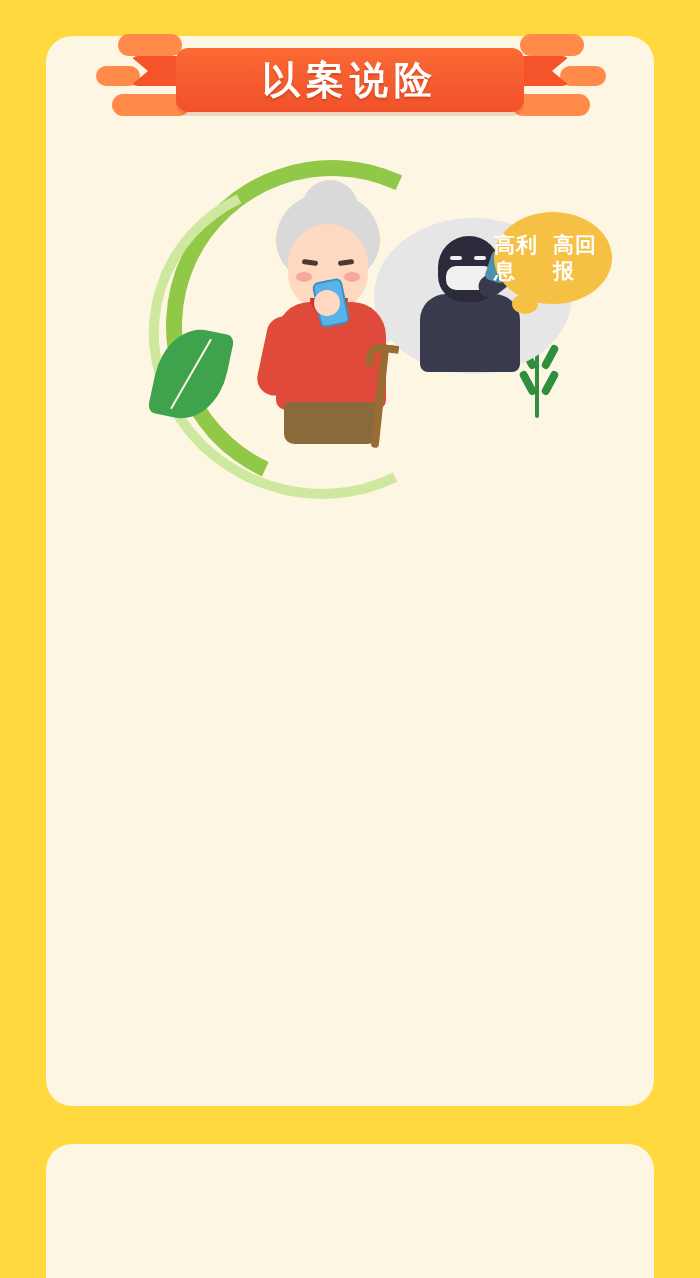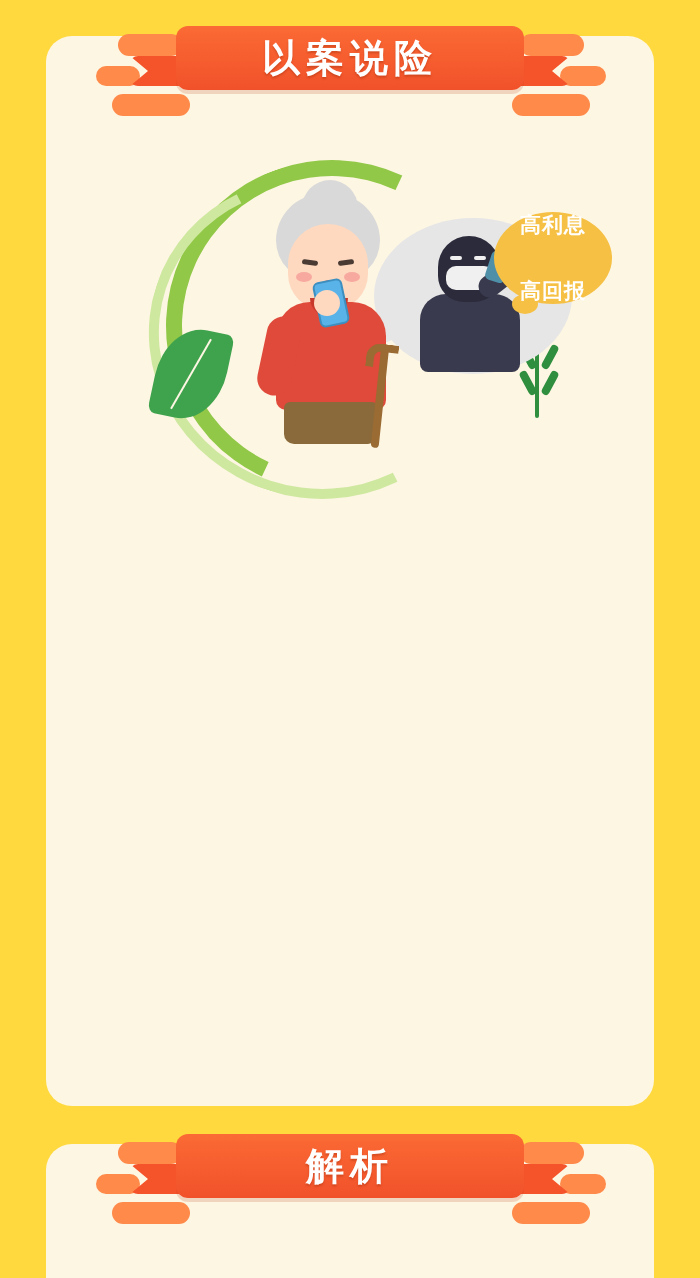--- a/index.html
+++ b/index.html
@@ -46,21 +46,21 @@
     left: 0;
     width: 700px;
     height: 108px;
     pointer-events: none;
   }
   #ribbon-main { top: 22px; }
   #ribbon-second { top: 1130px; }
   .ribbon-center {
     position: absolute;
     left: 176px;
-    top: 4px;
+    top: 26px;
     width: 348px;
     height: 64px;
     background: linear-gradient(180deg, #fb6a34 0%, #f1512a 100%);
     border-radius: 12px;
     box-shadow: 0 4px 0 rgba(190,60,20,0.18);
     display: flex;
     align-items: center;
     justify-content: center;
   }
   .ribbon-title {
@@ -253,21 +253,21 @@
 
   .tag-bubble {
     position: absolute;
     left: 448px;
     top: 62px;
     width: 118px;
     height: 92px;
     background: #f6c044;
     border-radius: 50%;
     display: flex;
-    flex-direction: column;
+    flex-direction: row;
     align-items: center;
     justify-content: space-between;
     line-height: 1.25;
   }
   .tag-bubble:after {
     content:""; position:absolute; left:18px; bottom:-10px; width:26px;height:20px;
     background:#f6c044; border-radius:50%;
   }
   .tag-bubble span {
     position: relative;
@@ -359,27 +359,14 @@
 
     <div class="tag-bubble">
       <span>高利息</span>
       <span>高回报</span>
     </div>
   </div>
 
 
   <div class="card" id="card-second"></div>
 
-  <div class="ribbon-wrap" id="ribbon-second">
-    <div class="blob b1"></div>
-    <div class="blob b2"></div>
-    <div class="blob b3"></div>
-    <div class="blob b4"></div>
-    <div class="blob b5"></div>
-    <div class="blob b6"></div>
-    <div class="ribbon-tail-l"></div>
-    <div class="ribbon-tail-r"></div>
-    <div class="ribbon-center">
-      <span class="ribbon-title">解析</span>
-    </div>
-  </div>
 
 </div>
 
 </body></html>

